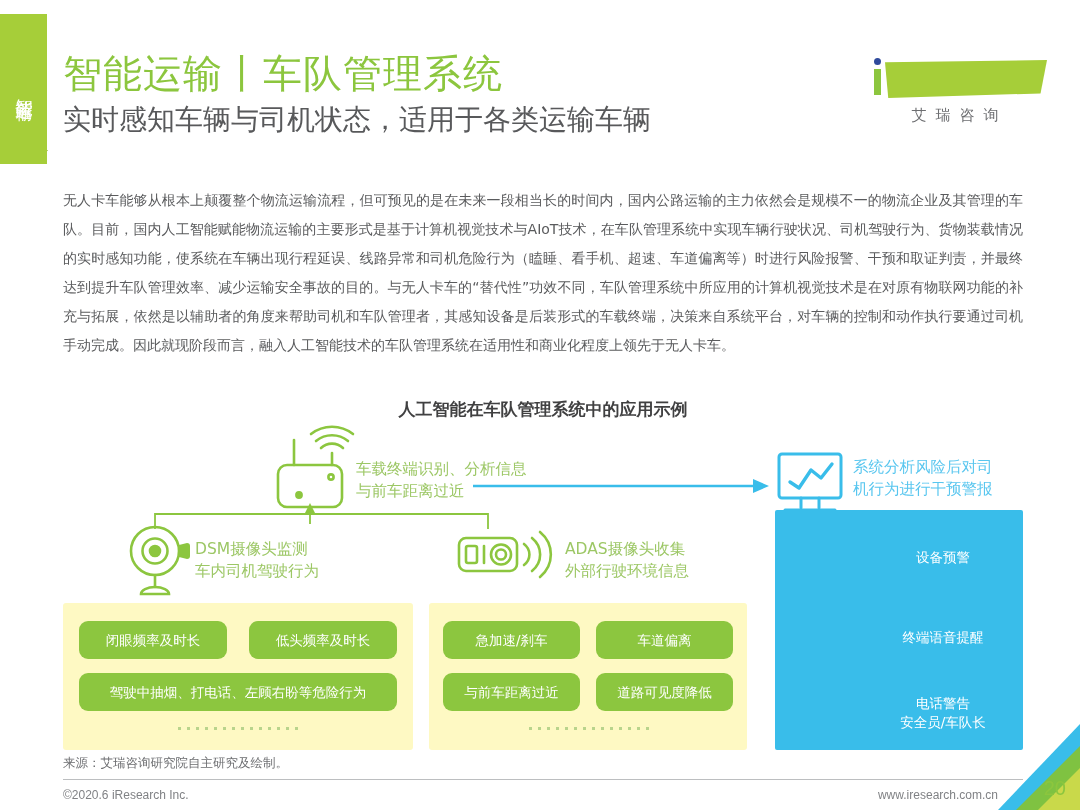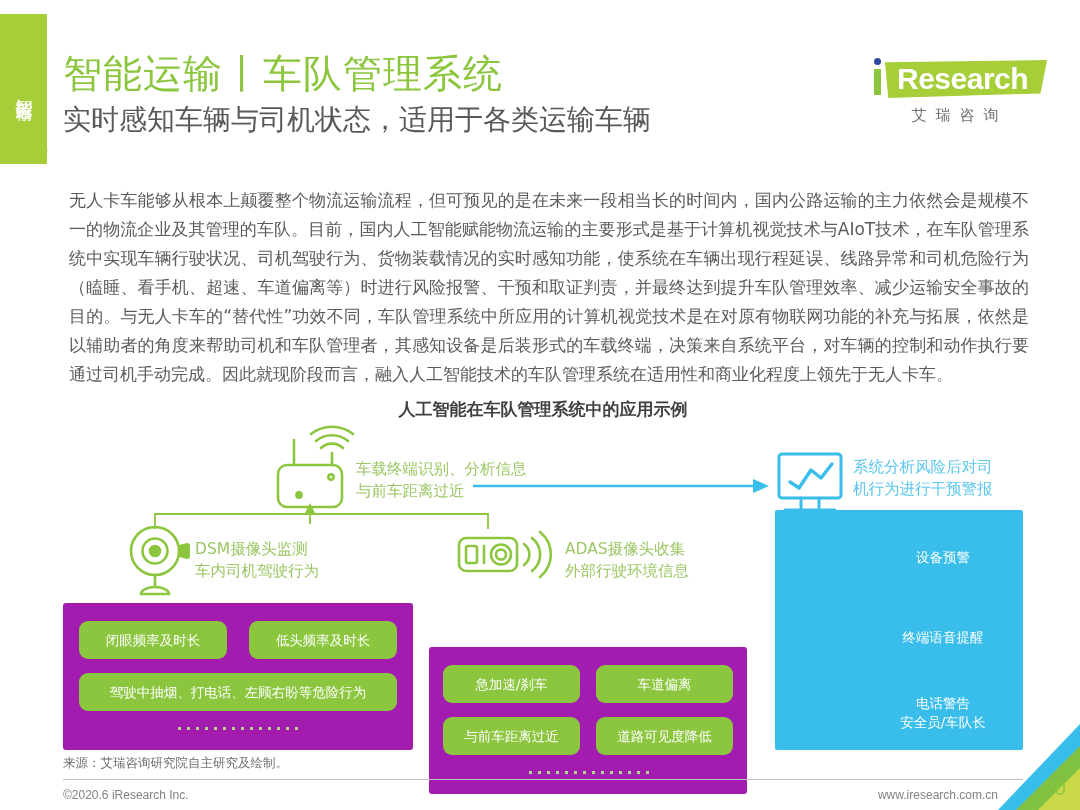--- a/index.html
+++ b/index.html
@@ -67,24 +67,23 @@
     font-family:"Liberation Sans",sans-serif; letter-spacing:-0.5px;
   }
   .logo-cn{
     font-size:15px; color:#6d6e71; letter-spacing:9px;
     font-family:"DejaVu Sans",sans-serif; margin-top:4px; padding-left:8px;
   }
 
   
   .para{
     position:absolute; left:63px; top:186px; width:960px;
-    font-size:17px; line-height:29px; color:#5a5b5d;
+    font-size:14px; line-height:29px; color:#5a5b5d;
     font-family:"DejaVu Sans",sans-serif;
     text-align:justify;
-    margin-left:6px;
   }
 
   
   .diagram{ position:absolute; left:63px; top:398px; width:960px; height:360px; }
   .diagram-title{
     position:absolute; left:0; top:0; width:960px; text-align:center;
     font-size:17px; font-weight:bold; color:#404041;
     font-family:"DejaVu Sans",sans-serif;
   }
 
@@ -92,21 +91,21 @@
 
   
   .d-text{
     position:absolute; font-family:"DejaVu Sans",sans-serif;
     font-size:15.5px; line-height:22px; color:#9cc765; white-space:nowrap;
   }
   .d-text-blue{ color:#58c6ef; }
 
   
   .grp{
-    position:absolute; background:#a21caf; border-radius:3px;
+    position:absolute; background:#fef9c3; border-radius:3px;
   }
   .pill{
     position:absolute; background:#8cc63f; border-radius:9px;
     color:#ffffff; font-size:13.5px;
     font-family:"DejaVu Sans",sans-serif;
     display:flex; align-items:center; justify-content:center;
     text-align:center; line-height:1.2;
   }
   .dotline{
     position:absolute; height:3px;
@@ -160,21 +159,20 @@
 <div class="header">
   <div class="title-main">智能运输丨车队管理系统</div>
   <div class="title-sub">实时感知车辆与司机状态，适用于各类运输车辆</div>
 </div>
 
 <div class="logo">
   <div class="logo-mark">
     <div class="logo-shape"></div>
     <div class="logo-i-dot"></div>
     <div class="logo-i-stem"></div>
-    <div class="logo-word">Research</div>
   </div>
   <div class="logo-cn">艾瑞咨询</div>
 </div>
 
 <div class="para">无人卡车能够从根本上颠覆整个物流运输流程，但可预见的是在未来一段相当长的时间内，国内公路运输的主力依然会是规模不一的物流企业及其管理的车队。目前，国内人工智能赋能物流运输的主要形式是基于计算机视觉技术与AIoT技术，在车队管理系统中实现车辆行驶状况、司机驾驶行为、货物装载情况的实时感知功能，使系统在车辆出现行程延误、线路异常和司机危险行为（瞌睡、看手机、超速、车道偏离等）时进行风险报警、干预和取证判责，并最终达到提升车队管理效率、减少运输安全事故的目的。与无人卡车的“替代性”功效不同，车队管理系统中所应用的计算机视觉技术是在对原有物联网功能的补充与拓展，依然是以辅助者的角度来帮助司机和车队管理者，其感知设备是后装形式的车载终端，决策来自系统平台，对车辆的控制和动作执行要通过司机手动完成。因此就现阶段而言，融入人工智能技术的车队管理系统在适用性和商业化程度上领先于无人卡车。</div>
 
 <div class="diagram">
 
   <div class="diagram-title">人工智能在车队管理系统中的应用示例</div>
 
@@ -278,21 +276,21 @@
     <div>外部行驶环境信息</div>
   </div>
 
   <div class="grp" style="left:0px; top:205px; width:350px; height:147px;">
     <div class="pill" style="left:16px; top:18px; width:148px; height:38px;">闭眼频率及时长</div>
     <div class="pill" style="left:186px; top:18px; width:148px; height:38px;">低头频率及时长</div>
     <div class="pill" style="left:16px; top:70px; width:318px; height:38px;">驾驶中抽烟、打电话、左顾右盼等危险行为</div>
     <div class="dotline" style="left:115px; top:124px; width:120px;"></div>
   </div>
 
-  <div class="grp" style="left:366px; top:205px; width:318px; height:147px;margin-top:44px;">
+  <div class="grp" style="left:366px; top:205px; width:318px; height:147px;">
     <div class="pill" style="left:14px; top:18px; width:137px; height:38px;">急加速/刹车</div>
     <div class="pill" style="left:167px; top:18px; width:137px; height:38px;">车道偏离</div>
     <div class="pill" style="left:167px; top:70px; width:137px; height:38px;">道路可见度降低</div>
     <div class="pill" style="left:14px; top:70px; width:137px; height:38px;">与前车距离过近</div>
     <div class="dotline" style="left:100px; top:124px; width:120px;"></div>
   </div>
 
   <div class="blue-panel" style="left:712px; top:112px; width:248px; height:240px;">
     <div class="blue-row" style="left:108px; top:38px;">
       <span class="blue-row-label">设备预警</span>

